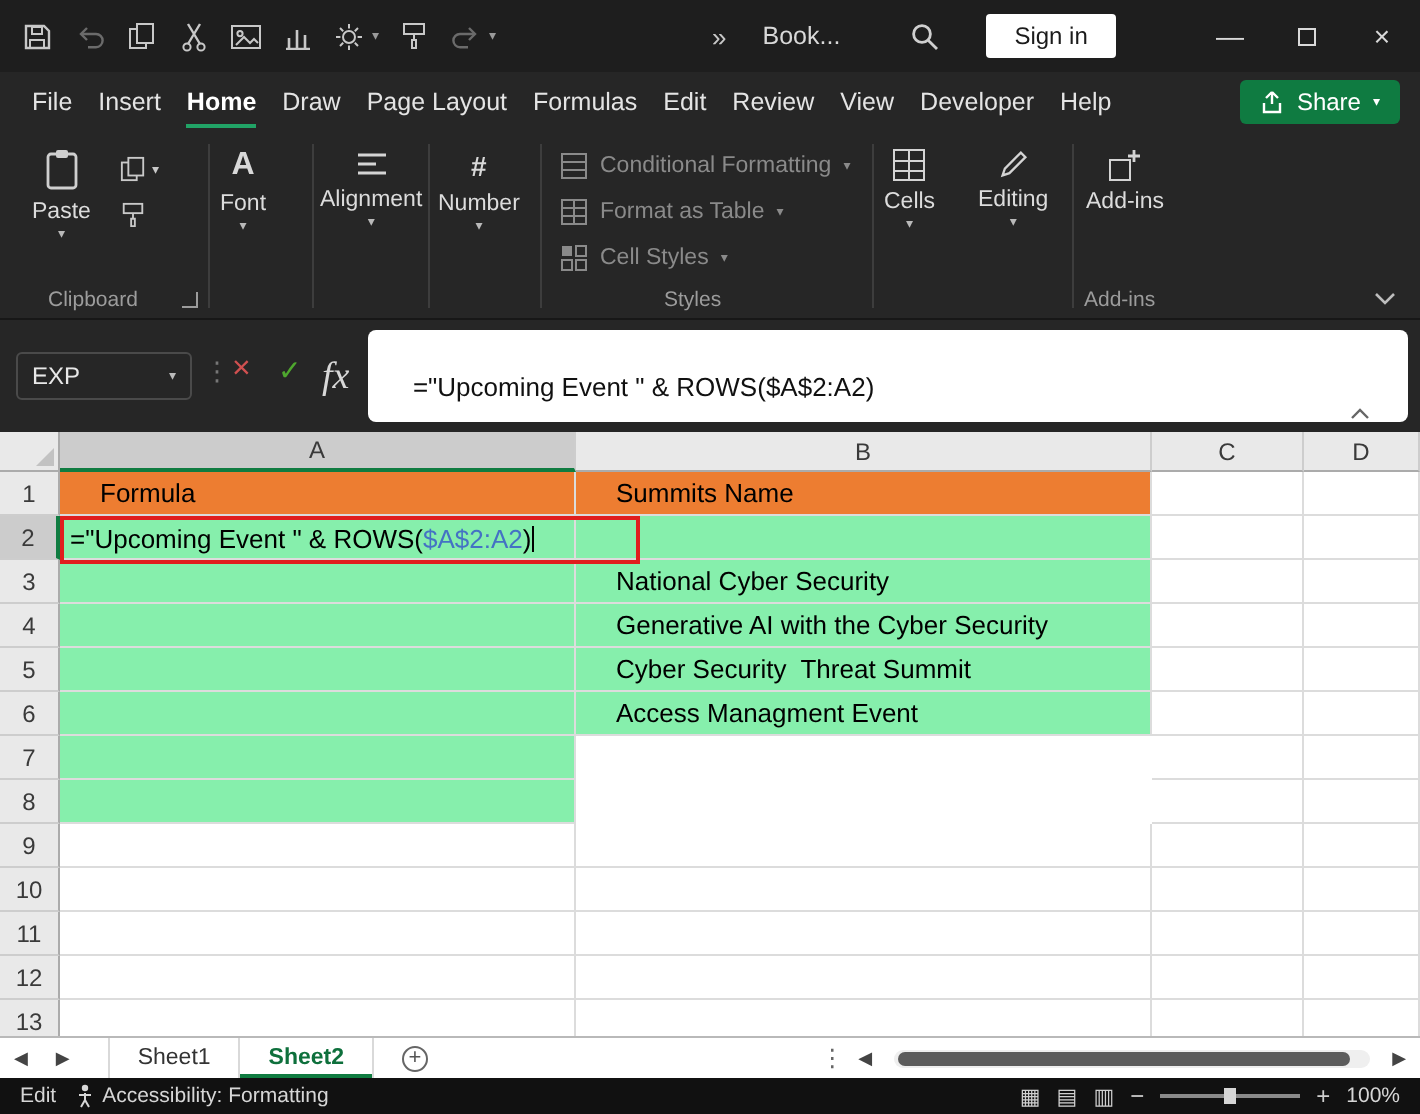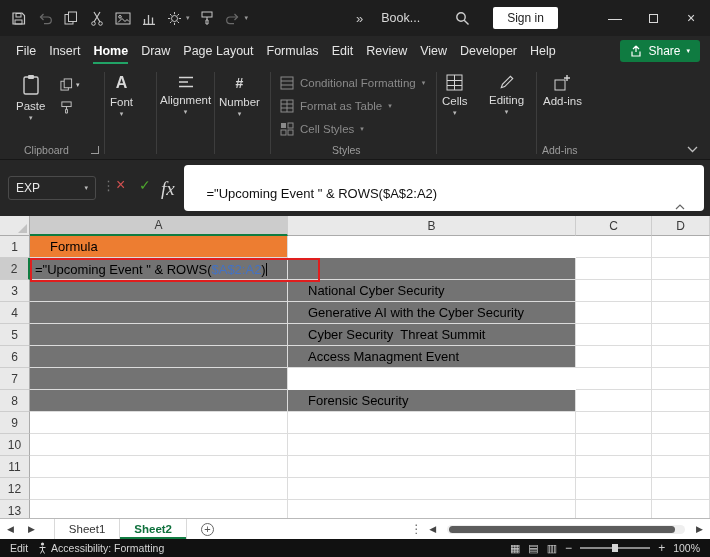--- a/index.html
+++ b/index.html
@@ -59,21 +59,21 @@
 #grid>div{position:absolute;}
 .corner{background:#E9E9E9;border-right:1px solid #ababab;border-bottom:1px solid #ababab;}
 .corner::after{content:"";position:absolute;right:2px;bottom:2px;width:0;height:0;border-left:9px solid transparent;border-bottom:9px solid #c2c2c2;}
 .chead,.rhead{background:#E9E9E9;font-size:12px;color:#3a3a3a;display:flex;align-items:center;justify-content:center;}
 .chead{border-right:1px solid #cdcdcd;border-bottom:1px solid #ababab;}
 .rhead{border-right:1px solid #ababab;border-bottom:1px solid #cdcdcd;}
 .chead.sel{background:#CCCCCC;border-bottom:2px solid #107C41;}
 .rhead.sel{background:#CCCCCC;border-right:2px solid #107C41;}
 .cell{border-right:1px solid #DCDCDC;border-bottom:1px solid #DCDCDC;font-size:13px;color:#000;line-height:21px;padding-left:20px;white-space:pre;overflow:hidden;}
 .cell.orange{background:#ED7D31;}
-.cell.green{background:#737373;}
+.cell.green{background:#86efac;}
 .edit-overlay{border:2px solid #E01E1E;font-size:13px;color:#000;line-height:20px;padding-left:3px;white-space:pre;z-index:5;background:transparent;}
 .edit-overlay .ref{color:#4472C4;}
 .caret-cursor{display:inline-block;width:1px;height:13px;background:#000;vertical-align:-2px;}
 
 
 #tabbar{position:absolute;left:0;top:518px;width:710px;height:21px;background:#fff;border-top:1px solid #b9b9b9;display:flex;align-items:center;font-size:11.5px;}
 .tnav{color:#444;font-size:9px;padding:0 7px;}
 .sheet-tab{height:20px;display:flex;align-items:center;padding:0 14px;color:#333;border-right:1px solid #d9d9d9;justify-content:center;}
 .sheet-tab.first{border-left:1px solid #d9d9d9;margin-left:12px;}
 .sheet-tab.active{color:#0E703C;font-weight:700;box-shadow:inset 0 -2px 0 #107C41;}
@@ -346,20 +346,21 @@
     <div class="rhead" style="left: 0px; top: 108px; width: 30px; height: 22px;">5</div>
     <div class="rhead" style="left: 0px; top: 130px; width: 30px; height: 22px;">6</div>
     <div class="rhead" style="left: 0px; top: 152px; width: 30px; height: 22px;">7</div>
     <div class="rhead" style="left: 0px; top: 174px; width: 30px; height: 22px;">8</div>
     <div class="rhead" style="left: 0px; top: 196px; width: 30px; height: 22px;">9</div>
     <div class="rhead" style="left: 0px; top: 218px; width: 30px; height: 22px;">10</div>
     <div class="rhead" style="left: 0px; top: 240px; width: 30px; height: 22px;">11</div>
     <div class="rhead" style="left: 0px; top: 262px; width: 30px; height: 22px;">12</div>
     <div class="rhead" style="left: 0px; top: 284px; width: 30px; height: 22px;">13</div>
     <div class="cell orange" style="left: 30px; top: 20px; width: 258px; height: 22px;">Formula</div>
+    <div class="cell orange" style="left: 288px; top: 20px; width: 288px; height: 22px;">Summits Name</div>
     <div class="cell" style="left: 576px; top: 20px; width: 76px; height: 22px;"></div>
     <div class="cell" style="left: 652px; top: 20px; width: 58px; height: 22px;"></div>
     <div class="cell green" style="left: 30px; top: 42px; width: 258px; height: 22px;"></div>
     <div class="cell green" style="left: 288px; top: 42px; width: 288px; height: 22px;"></div>
     <div class="cell" style="left: 576px; top: 42px; width: 76px; height: 22px;"></div>
     <div class="cell" style="left: 652px; top: 42px; width: 58px; height: 22px;"></div>
     <div class="cell green" style="left: 30px; top: 64px; width: 258px; height: 22px;"></div>
     <div class="cell green" style="left: 288px; top: 64px; width: 288px; height: 22px;">National Cyber Security</div>
     <div class="cell" style="left: 576px; top: 64px; width: 76px; height: 22px;"></div>
     <div class="cell" style="left: 652px; top: 64px; width: 58px; height: 22px;"></div>
@@ -372,21 +373,20 @@
     <div class="cell" style="left: 576px; top: 108px; width: 76px; height: 22px;"></div>
     <div class="cell" style="left: 652px; top: 108px; width: 58px; height: 22px;"></div>
     <div class="cell green" style="left: 30px; top: 130px; width: 258px; height: 22px;"></div>
     <div class="cell green" style="left: 288px; top: 130px; width: 288px; height: 22px;">Access Managment Event</div>
     <div class="cell" style="left: 576px; top: 130px; width: 76px; height: 22px;"></div>
     <div class="cell" style="left: 652px; top: 130px; width: 58px; height: 22px;"></div>
     <div class="cell green" style="left: 30px; top: 152px; width: 258px; height: 22px;"></div>
     <div class="cell" style="left: 576px; top: 152px; width: 76px; height: 22px;"></div>
     <div class="cell" style="left: 652px; top: 152px; width: 58px; height: 22px;"></div>
     <div class="cell green" style="left: 30px; top: 174px; width: 258px; height: 22px;"></div>
-    <div class="cell green" style="left: 288px; top: 174px; width: 288px; height: 22px;">Forensic Security</div>
     <div class="cell" style="left: 576px; top: 174px; width: 76px; height: 22px;"></div>
     <div class="cell" style="left: 652px; top: 174px; width: 58px; height: 22px;"></div>
     <div class="cell" style="left: 30px; top: 196px; width: 258px; height: 22px;"></div>
     <div class="cell" style="left: 288px; top: 196px; width: 288px; height: 22px;"></div>
     <div class="cell" style="left: 576px; top: 196px; width: 76px; height: 22px;"></div>
     <div class="cell" style="left: 652px; top: 196px; width: 58px; height: 22px;"></div>
     <div class="cell" style="left: 30px; top: 218px; width: 258px; height: 22px;"></div>
     <div class="cell" style="left: 288px; top: 218px; width: 288px; height: 22px;"></div>
     <div class="cell" style="left: 576px; top: 218px; width: 76px; height: 22px;"></div>
     <div class="cell" style="left: 652px; top: 218px; width: 58px; height: 22px;"></div>

